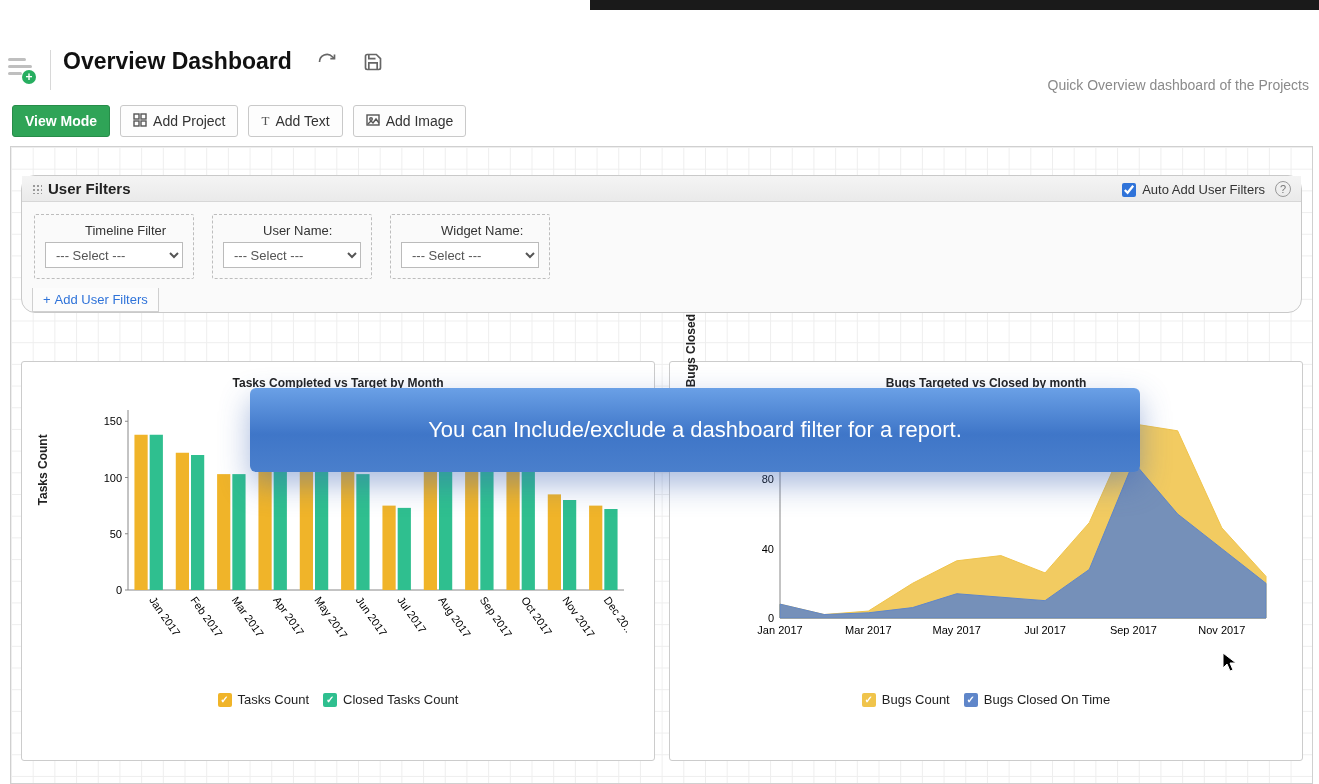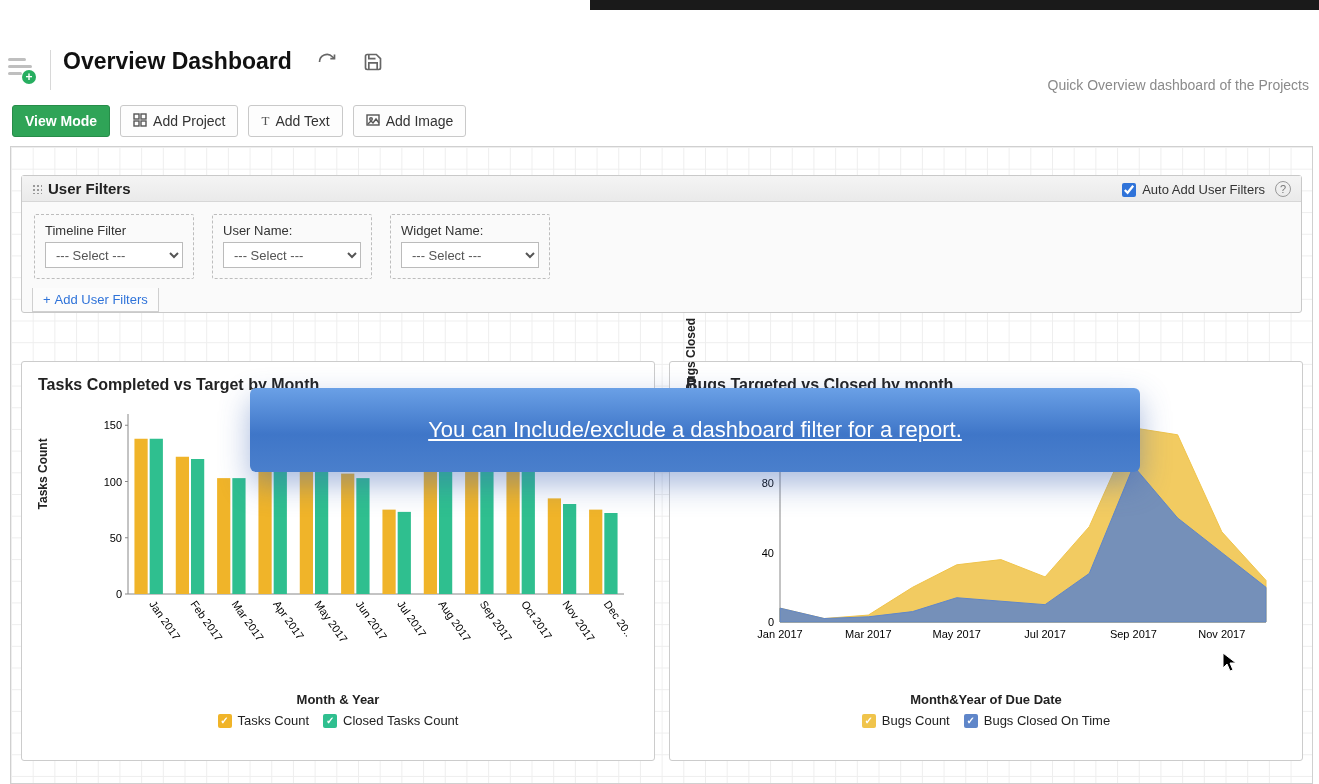--- a/index.html
+++ b/index.html
@@ -125,21 +125,21 @@
     background-size: 21.7px 21.7px;
     overflow: hidden;
   }
 
   
   .filters-panel {
     position: absolute;
     left: 10px; right: 10px; top: 28px;
     background: #fafafa;
     border: 1px solid #c9c9c9;
-    border-radius: 3px;
+    border-radius: 14px;
   }
   .filters-header {
     display:flex; align-items:center;
     background: linear-gradient(#f4f4f4,#eaeaea);
     border-bottom:1px solid #d7d7d7;
     padding: 4px 10px;
   }
   .drag-dots {
     width:10px; height:10px;
     background-image: radial-gradient(#999 1px, transparent 1px);
@@ -159,21 +159,21 @@
   }
   .filters-body {
     display:flex; gap:18px; padding:12px 12px 16px 12px;
   }
   .filter-slot {
     border: 1px dashed #bdbdbd;
     border-radius:2px;
     padding: 8px 10px 10px 10px;
     width: 160px;
   }
-  .filter-label { font-size:13px; color:#333; margin-bottom:4px; }
+  .filter-label { font-size:13px; color:#333; margin-bottom:4px;margin-left:40px; }
   .filter-select {
     width: 100%;
     height: 26px;
     border:1px solid #bbb;
     background:#fff;
     font-size:13px;
     padding: 1px 6px;
     color:#555;
   }
   .add-user-filters {
@@ -189,21 +189,21 @@
   }
 
   
   .widget {
     position:absolute;
     background:#fff;
     border:1px solid #ccc;
     border-radius:3px;
     padding: 14px 16px 8px 16px;
   }
-  .widget-title { font-size:16px; font-weight:700; margin-bottom:6px; }
+  .widget-title { font-size:12px; font-weight:700; margin-bottom:6px;text-align:center; }
   .widget.left { left:10px; top:214px; width:634px; height:400px; }
   .widget.right { left:658px; top:214px; width:634px; height:400px; }
 
   .chart-wrap { position:relative; width:100%; height:290px; }
   .yaxis-label {
     position:absolute; left:-2px; top:50%;
     transform: rotate(-90deg) translateX(50%);
     transform-origin: left top;
     font-size:12px; color:#222; font-weight:600;
     white-space:nowrap;
@@ -222,21 +222,20 @@
     position:absolute;
     left:250px; top:388px;
     width:890px; height:84px;
     border-radius:6px;
     background: linear-gradient(#6aa0e6,#3f76c8 55%,#4a7fcc);
     color:#fff;
     font-size:22px;
     display:flex; align-items:center; justify-content:center;
     box-shadow: 0 12px 30px rgba(60,100,180,0.45);
     z-index: 50;
-    text-decoration: underline;
   }
 
   
   .cursor {
     position:absolute;
     left:1222px; top:652px;
     width:16px; height:22px;
     z-index:60;
   }
 </style>
@@ -376,21 +375,20 @@
             <rect x="423.6666666666667" width="13.226666666666668" y="60.25" height="123.75" fill="#2fbf8f"></rect>
             <text x="422.6666666666667" y="194" font-size="11" transform="rotate(55 422.6666666666667 194)">Oct 2017</text>
             <rect x="449.77333333333337" width="13.226666666666668" y="88.375" height="95.625" fill="#f0b429"></rect>
             <rect x="465.00000000000006" width="13.226666666666668" y="94" height="90" fill="#2fbf8f"></rect>
             <text x="464.00000000000006" y="194" font-size="11" transform="rotate(55 464.00000000000006 194)">Nov 2017</text>
             <rect x="491.1066666666667" width="13.226666666666668" y="99.625" height="84.375" fill="#f0b429"></rect>
             <rect x="506.33333333333337" width="13.226666666666668" y="103" height="81" fill="#2fbf8f"></rect>
             <text x="505.33333333333337" y="194" font-size="11" transform="rotate(55 505.33333333333337 194)">Dec 20..</text>
           </svg></div>
     </div>
-    <div class="xaxis-label">Month &amp; Year</div>
     <div class="legend" id="bar-legend">
         <span class="legend-item">
           <span class="swatch" style="background:#f0b429">✓</span>
           <span>Tasks Count</span>
         </span>
         <span class="legend-item">
           <span class="swatch" style="background:#2fbf8f">✓</span>
           <span>Closed Tasks Count</span>
         </span>
       </div>
@@ -409,21 +407,20 @@
             <path d="M 34 212 L 34 198.13333333333333 L 78.18181818181819 208.53333333333333 L 122.36363636363636 205.06666666666666 L 166.54545454545453 177.33333333333334 L 210.72727272727272 154.79999999999998 L 254.9090909090909 149.6 L 299.09090909090907 166.93333333333334 L 343.27272727272725 116.66666666666669 L 387.45454545454544 17.866666666666664 L 431.6363636363637 24.799999999999997 L 475.8181818181818 121.86666666666666 L 520 170.4 L 520 212 Z" fill="#f0c44b" fill-opacity="0.88" stroke="#f0c44b" stroke-width="1"></path>
             <path d="M 34 212 L 34 198.13333333333333 L 78.18181818181819 208.53333333333333 L 122.36363636363636 206.79999999999998 L 166.54545454545453 201.6 L 210.72727272727272 187.73333333333332 L 254.9090909090909 191.20000000000002 L 299.09090909090907 194.66666666666666 L 343.27272727272725 163.46666666666664 L 387.45454545454544 56 L 431.6363636363637 108 L 475.8181818181818 142.66666666666669 L 520 177.33333333333334 L 520 212 Z" fill="#5f86c9" fill-opacity="0.85" stroke="#5f86c9" stroke-width="1"></path>
             <text x="34" y="228" text-anchor="middle" font-size="11">Jan 2017</text>
             <text x="122.36363636363636" y="228" text-anchor="middle" font-size="11">Mar 2017</text>
             <text x="210.72727272727272" y="228" text-anchor="middle" font-size="11">May 2017</text>
             <text x="299.09090909090907" y="228" text-anchor="middle" font-size="11">Jul 2017</text>
             <text x="387.45454545454544" y="228" text-anchor="middle" font-size="11">Sep 2017</text>
             <text x="475.8181818181818" y="228" text-anchor="middle" font-size="11">Nov 2017</text>
           </svg></div>
     </div>
-    <div class="xaxis-label">Month&amp;Year of Due Date</div>
     <div class="legend" id="area-legend">
         <span class="legend-item">
           <span class="swatch" style="background:#f0c44b">✓</span>
           <span>Bugs Count</span>
         </span>
         <span class="legend-item">
           <span class="swatch" style="background:#5f86c9">✓</span>
           <span>Bugs Closed On Time</span>
         </span>
       </div>

